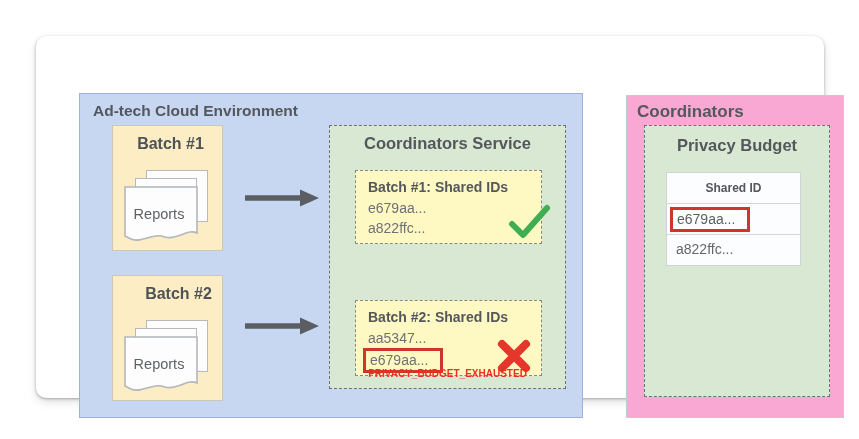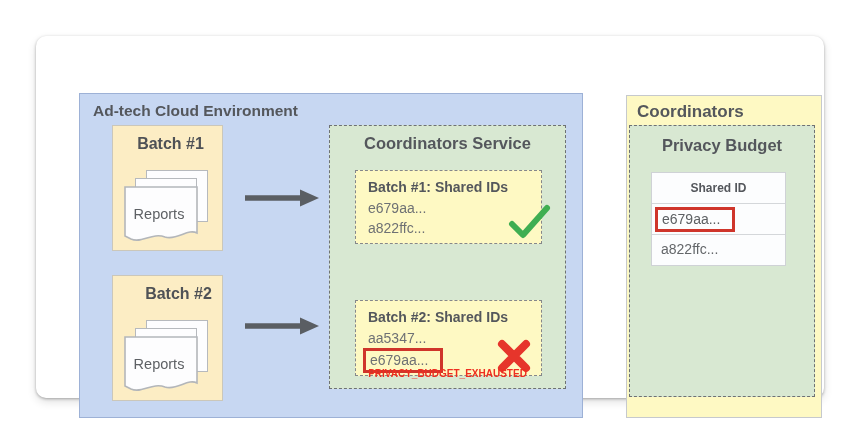--- a/index.html
+++ b/index.html
@@ -40,23 +40,23 @@
   .result-title{font-size:14px;font-weight:bold;color:#54575c;margin-bottom:3px;}
   .result-id{font-size:14px;color:#6e7174;line-height:20px;}
   .flagged{display:inline-block;border:3px solid #cf352b;padding:1px 12px 2px 4px;
            margin-left:-5px;line-height:16px;}
   .check-icon{position:absolute;right:-10px;bottom:3px;}
   .x-icon{position:absolute;right:8px;bottom:0;}
   .error-label{position:absolute;left:0;top:242px;width:100%;text-align:center;
                font-size:10px;font-weight:bold;color:#ee2e20;}
 
   
-  #coordinators{left:590px;top:59px;width:196px;height:323px;background:#fef9c3;border:1px solid #c6c9cd;}
+  #coordinators{left:590px;top:59px;width:218px;height:323px;background:#f9a8d4;border:1px solid #c6c9cd;}
   .coord-title{position:absolute;left:10px;top:6px;font-size:17px;font-weight:bold;color:#54575c;}
-  #privacy{position:absolute;left:2px;top:29px;width:186px;height:272px;background:#d8e8d2;
+  #privacy{position:absolute;left:17px;top:29px;width:186px;height:272px;background:#d8e8d2;
            border:1.5px dashed #6e7174;box-sizing:border-box;}
   .privacy-title{margin-top:10px;text-align:center;font-size:16.5px;font-weight:bold;color:#54575c;}
   .pb-table{position:absolute;left:21px;top:46px;width:135px;background:#fcfdfe;
             border:1px solid #cfd2d6;box-sizing:border-box;}
   .pb-header{height:30px;line-height:30px;text-align:center;font-weight:bold;font-size:12px;
              color:#54575c;border-bottom:1px solid #d4d7da;}
   .pb-row{height:30px;line-height:28px;padding-left:9px;font-size:14px;color:#64676a;
           border-bottom:1px solid #d4d7da;}
   .pb-row:last-child{border-bottom:none;}
   .pb-row .flagged{margin-left:-6px;vertical-align:middle;line-height:16px;color:#5d6063;}

